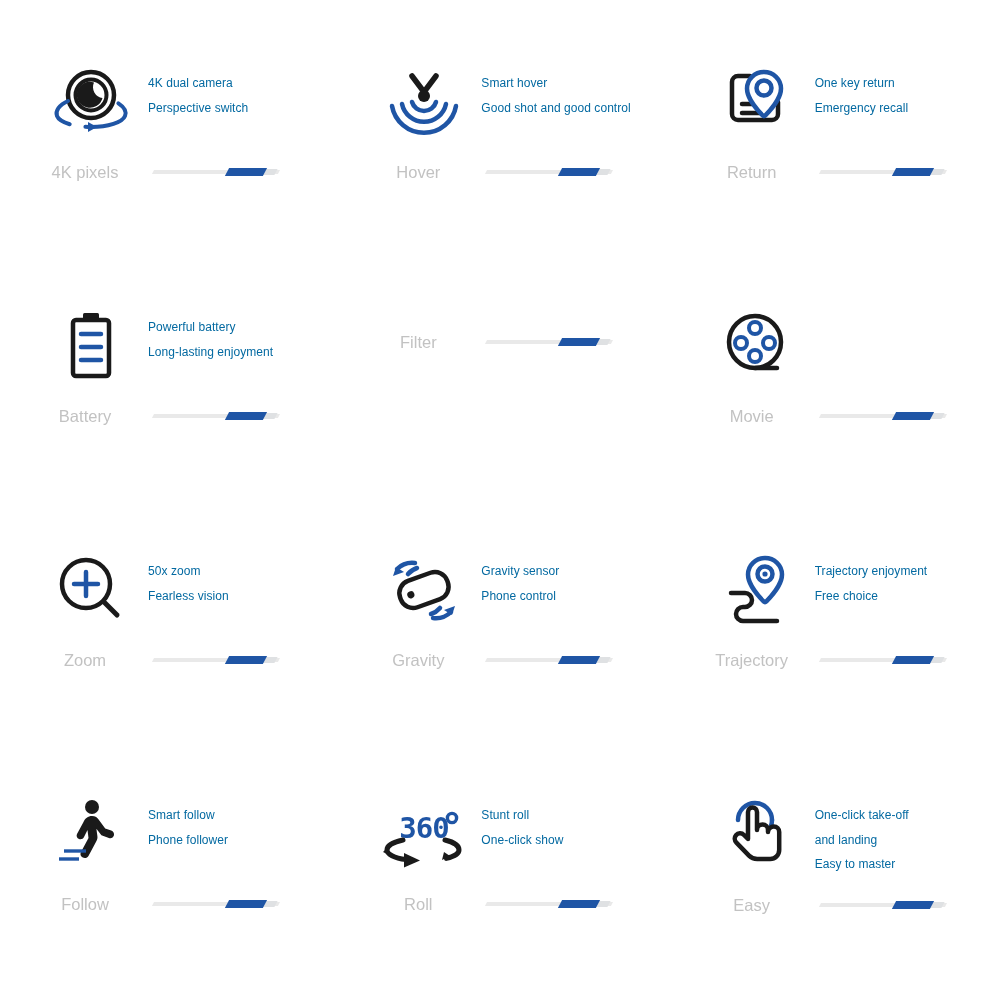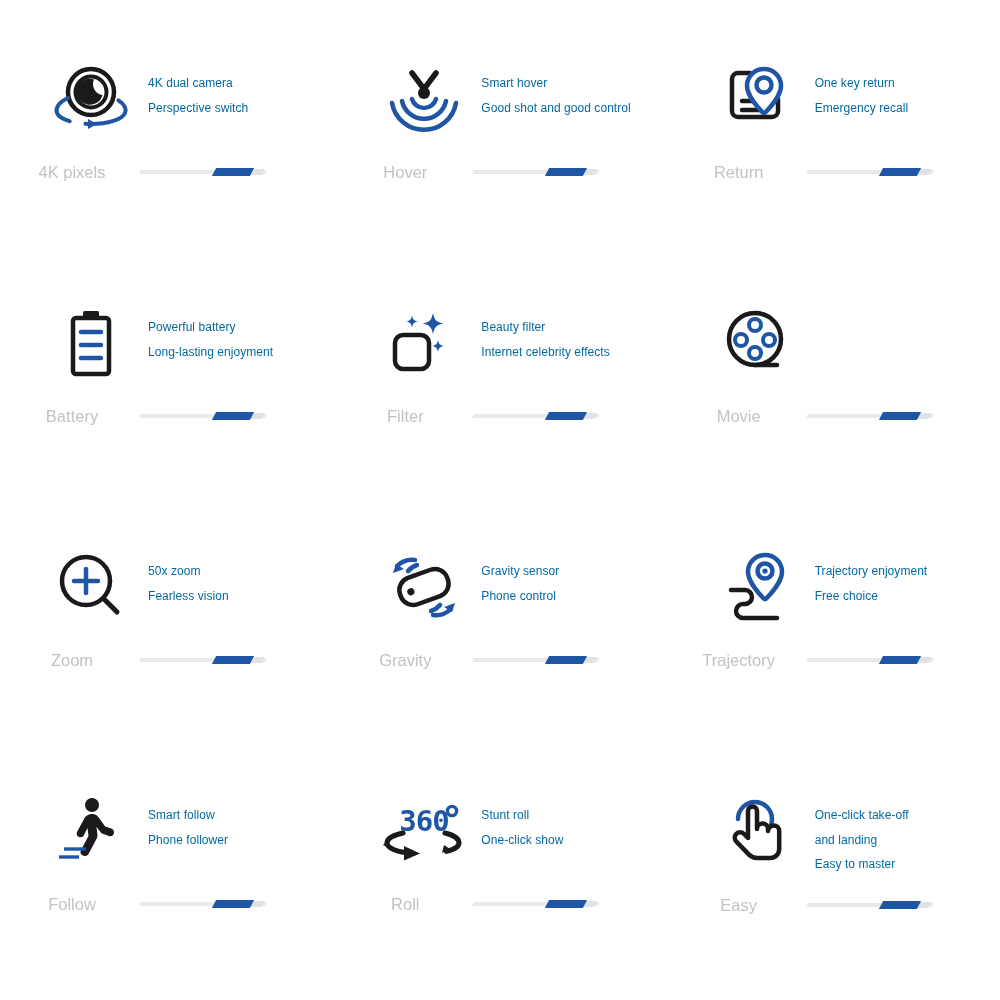--- a/index.html
+++ b/index.html
@@ -19,21 +19,21 @@
   .cell { position: relative; }
 
   .feature-top {
     display: flex;
     align-items: flex-start;
     padding-left: 48px;
   }
   .icon-box {
     width: 86px; height: 74px;
     display: flex;
-    align-items: center;
+    align-items: flex-end;
     justify-content: center;
     flex: 0 0 86px;
   }
   .icon-box svg { display: block; overflow: visible; }
 
   .texts {
     margin-left: 14px;
     padding-top: 9px;
   }
   .title-line {
@@ -41,21 +41,21 @@
     color: #0369a1;
     line-height: 24.5px;
     white-space: nowrap;
     letter-spacing: 0.05px;
   }
 
   .feature-bottom {
     display: flex;
     align-items: center;
     margin-top: 26px;
-    padding-left: 8px;
+    padding-left: 21px;
   }
   .meter-label {
     font-size: 16.5px;
     color: #c2c2c2;
     width: 128px;
     text-align: center;
     line-height: 20px;
     white-space: nowrap;
   }
   .meter {
@@ -186,34 +186,20 @@
       <div class="meter-label">Battery</div>
       <div class="meter">
         <div class="track"></div>
         <div class="tail"></div>
         <div class="fill"></div>
       </div>
     </div>
   </div>
 
   <div class="cell">
-    <div class="feature-top">
-      <div class="icon-box">
-        <svg width="66" height="68" viewBox="0 0 66 68">
-          <rect x="4" y="26" width="34" height="34" rx="8" fill="none" stroke="#1a1a1a" stroke-width="4.5"></rect>
-          <path d="M42 4c1.6 7.4 3.2 9 10.6 10.6C45.2 16.2 43.6 17.8 42 25.2c-1.6-7.4-3.2-9-10.6-10.6C38.8 13 40.4 11.4 42 4z" fill="#1f55a5"></path>
-          <path d="M21 6.5c.9 4.2 1.8 5.1 6 6-4.2.9-5.1 1.8-6 6-.9-4.2-1.8-5.1-6-6 4.2-.9 5.1-1.8 6-6z" fill="#1f55a5"></path>
-          <path d="M47 31c.9 4.2 1.8 5.1 6 6-4.2.9-5.1 1.8-6 6-.9-4.2-1.8-5.1-6-6 4.2-.9 5.1-1.8 6-6z" fill="#1f55a5"></path>
-        </svg>
-      </div>
-      <div class="texts">
-        <div class="title-line">Beauty filter</div>
-        <div class="title-line">Internet celebrity effects</div>
-      </div>
-    </div>
     <div class="feature-bottom">
       <div class="meter-label">Filter</div>
       <div class="meter">
         <div class="track"></div>
         <div class="tail"></div>
         <div class="fill"></div>
       </div>
     </div>
   </div>
 

